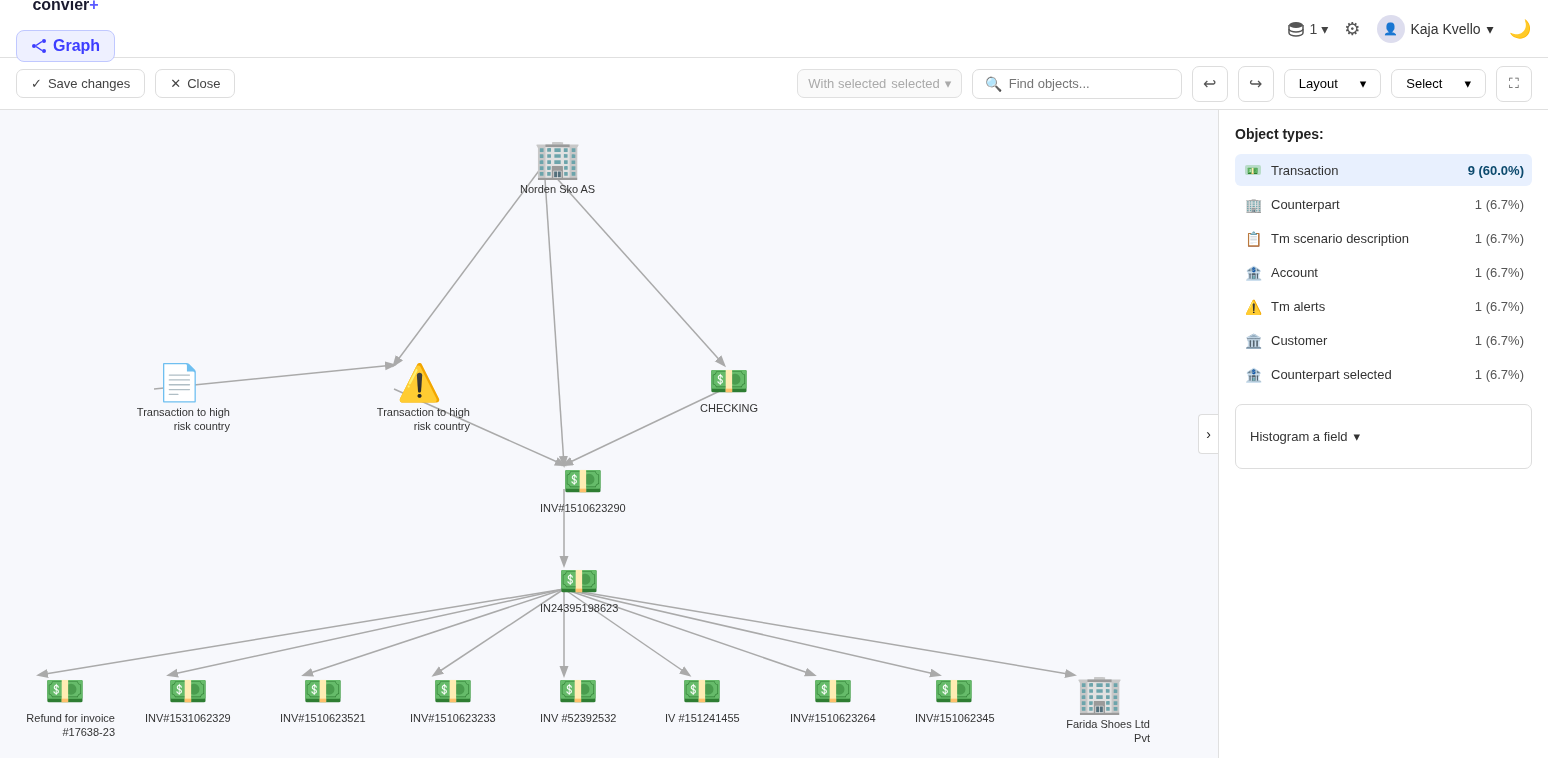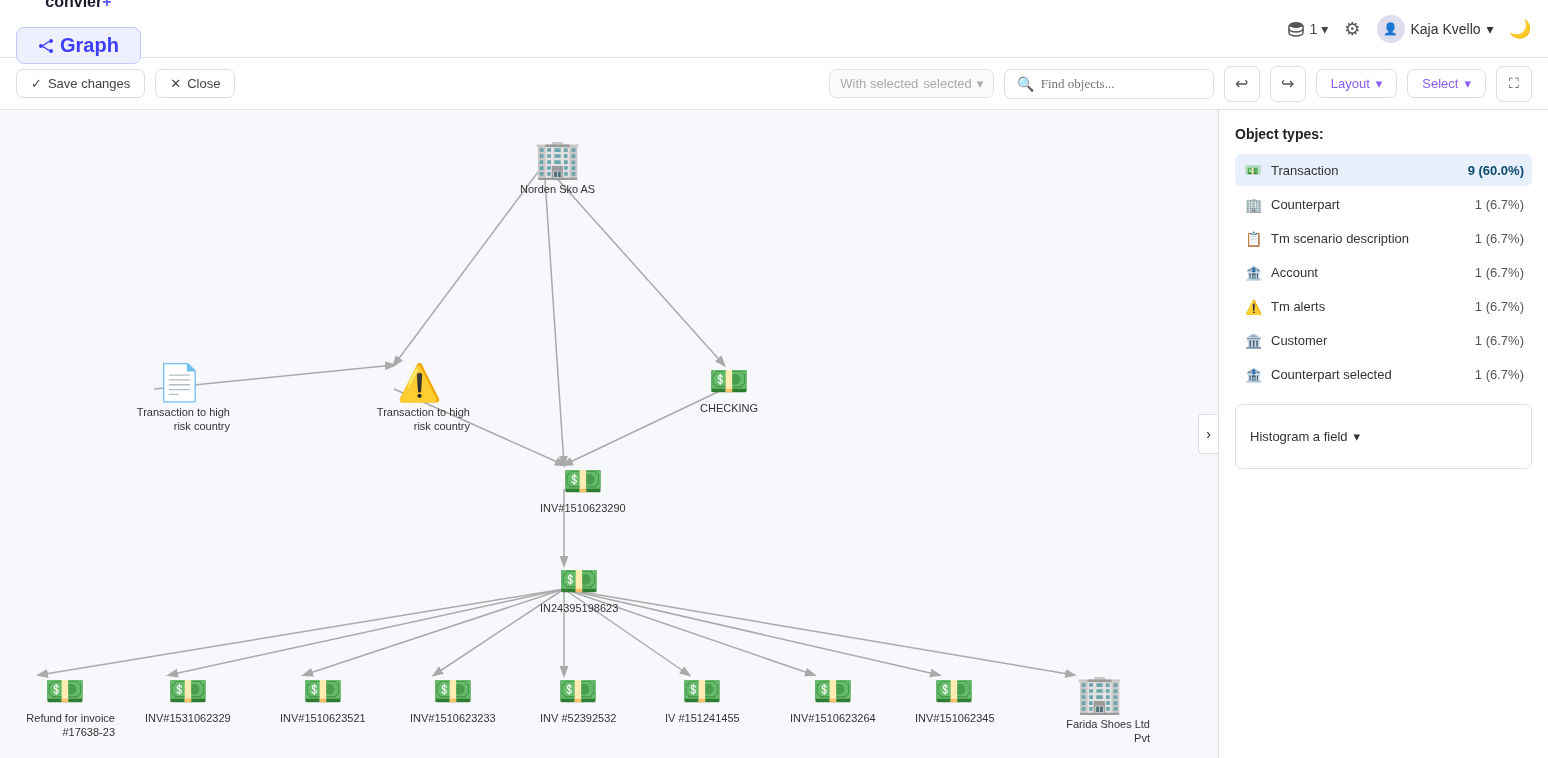--- a/index.html
+++ b/index.html
@@ -8,22 +8,22 @@
     
     #header {
       display: flex; align-items: center; justify-content: space-between;
       background: #fff; border-bottom: 1px solid #e0e0e0; padding: 0 16px; height: 58px;
     }
     #header-left { display: flex; align-items: center; gap: 16px; flex-direction: column; }
     .logo-text { font-weight: 700; font-size: 16px; color: #1a1a2e; }
     .logo-dot { color: #5a5aff; }
     .graph-btn {
       display: flex; align-items: center; gap: 6px; background: #eef0ff;
-      border: 1.5px solid #c0c8ff; border-radius: 8px; padding: 6px 21px;
-      cursor: pointer; font-weight: 600; color: #3d3dff; font-size: 20px;
+      border: 1.5px solid #c0c8ff; border-radius: 8px; padding: 6px 14px;
+      cursor: pointer; font-weight: 600; color: #3d3dff; font-size: 16px;
     }
     #header-right { display: flex; align-items: center; gap: 16px; }
     .start-editing-btn {
       display: flex; align-items: center; gap: 6px; background: #fff;
       border: 2px solid #1a1aff; border-radius: 8px; padding: 8px 18px;
       cursor: pointer; font-weight: 600; color: #1a1aff; font-size: 14px;
     }
     .db-icon { display: flex; align-items: center; gap: 4px; color: #444; cursor: pointer; font-size: 14px; }
     .gear-icon, .moon-icon { color: #555; cursor: pointer; font-size: 18px; }
     .user-btn { display: flex; align-items: center; gap: 6px; cursor: pointer; color: #333; font-size: 14px; }
@@ -45,30 +45,30 @@
     .with-selected-btn {
       display: flex; align-items: center; gap: 5px;
       color: #aaa; font-size: 13px; padding: 6px 10px; cursor: pointer;
       border: 1.5px solid #e0e0e0; border-radius: 7px; background: #fafafa;
     }
     .find-input {
       display: flex; align-items: center; gap: 6px;
       border: 1.5px solid #ddd; border-radius: 7px; padding: 6px 12px;
       background: #fff; min-width: 200px;
     }
-    .find-input input { border: none; outline: none; font-size: 13px; color: #888; background: transparent; width: 160px; font-family: Liberation Serif, serif; }
+    .find-input input { border: none; outline: none; font-size: 13px; color: #888; background: transparent; width: 160px; }
     .icon-btn {
       background: #fff; border: 1.5px solid #ddd; border-radius: 7px;
       width: 36px; height: 36px; display: flex; align-items: center; justify-content: center;
       cursor: pointer; font-size: 16px; color: #555;
     }
     .layout-btn, .select-btn {
-      display: flex; align-items: center; gap: 6px; background: #fff;
+      display: flex; align-items: center; gap: 22px; background: #fff;
       border: 1.5px solid #ddd; border-radius: 7px; padding: 6px 14px;
-      cursor: pointer; font-size: 13px; color: #8b5cf6;
+      cursor: pointer; font-size: 13px; color: #000000;
     }
     .expand-btn {
       background: #fff; border: 1.5px solid #ddd; border-radius: 7px;
       width: 36px; height: 36px; display: flex; align-items: center; justify-content: center;
       cursor: pointer; font-size: 14px; color: #555;
     }
 
     
     #main { display: flex; height: calc(758px - 58px - 52px); }
 

